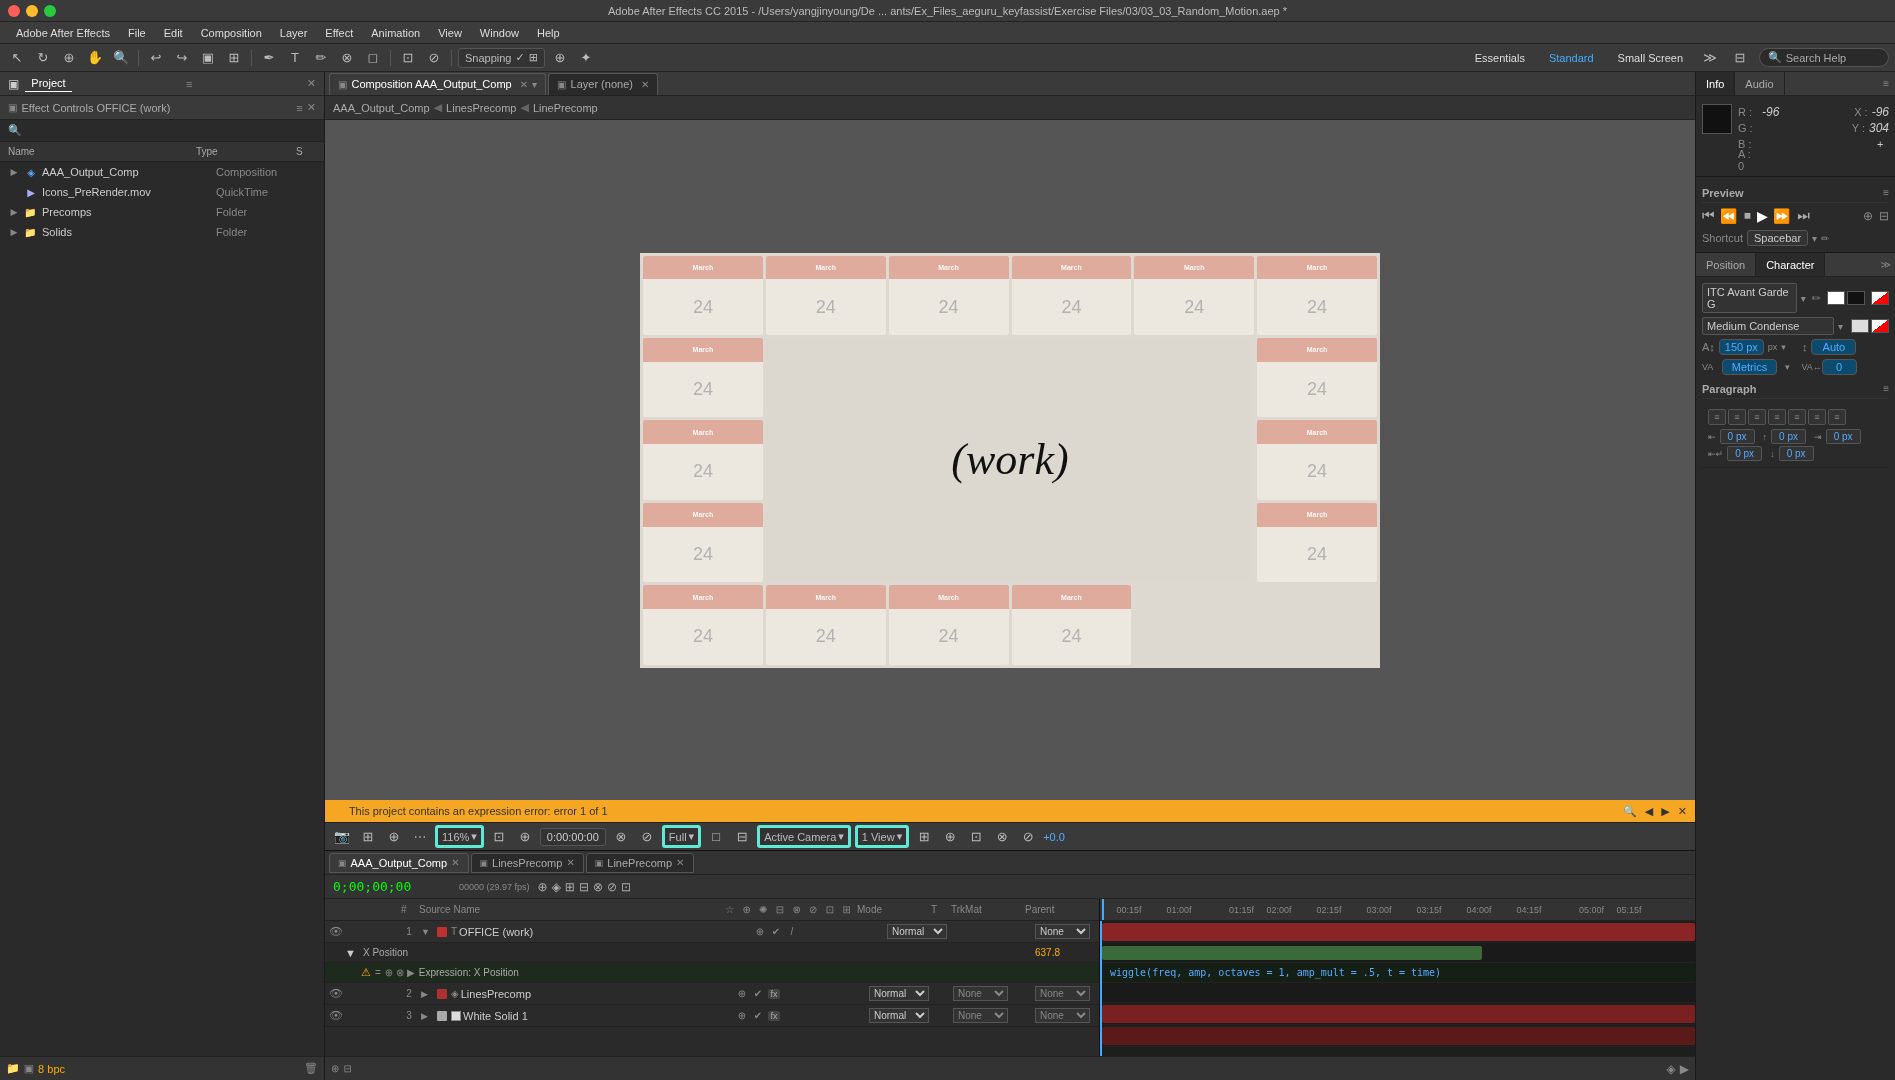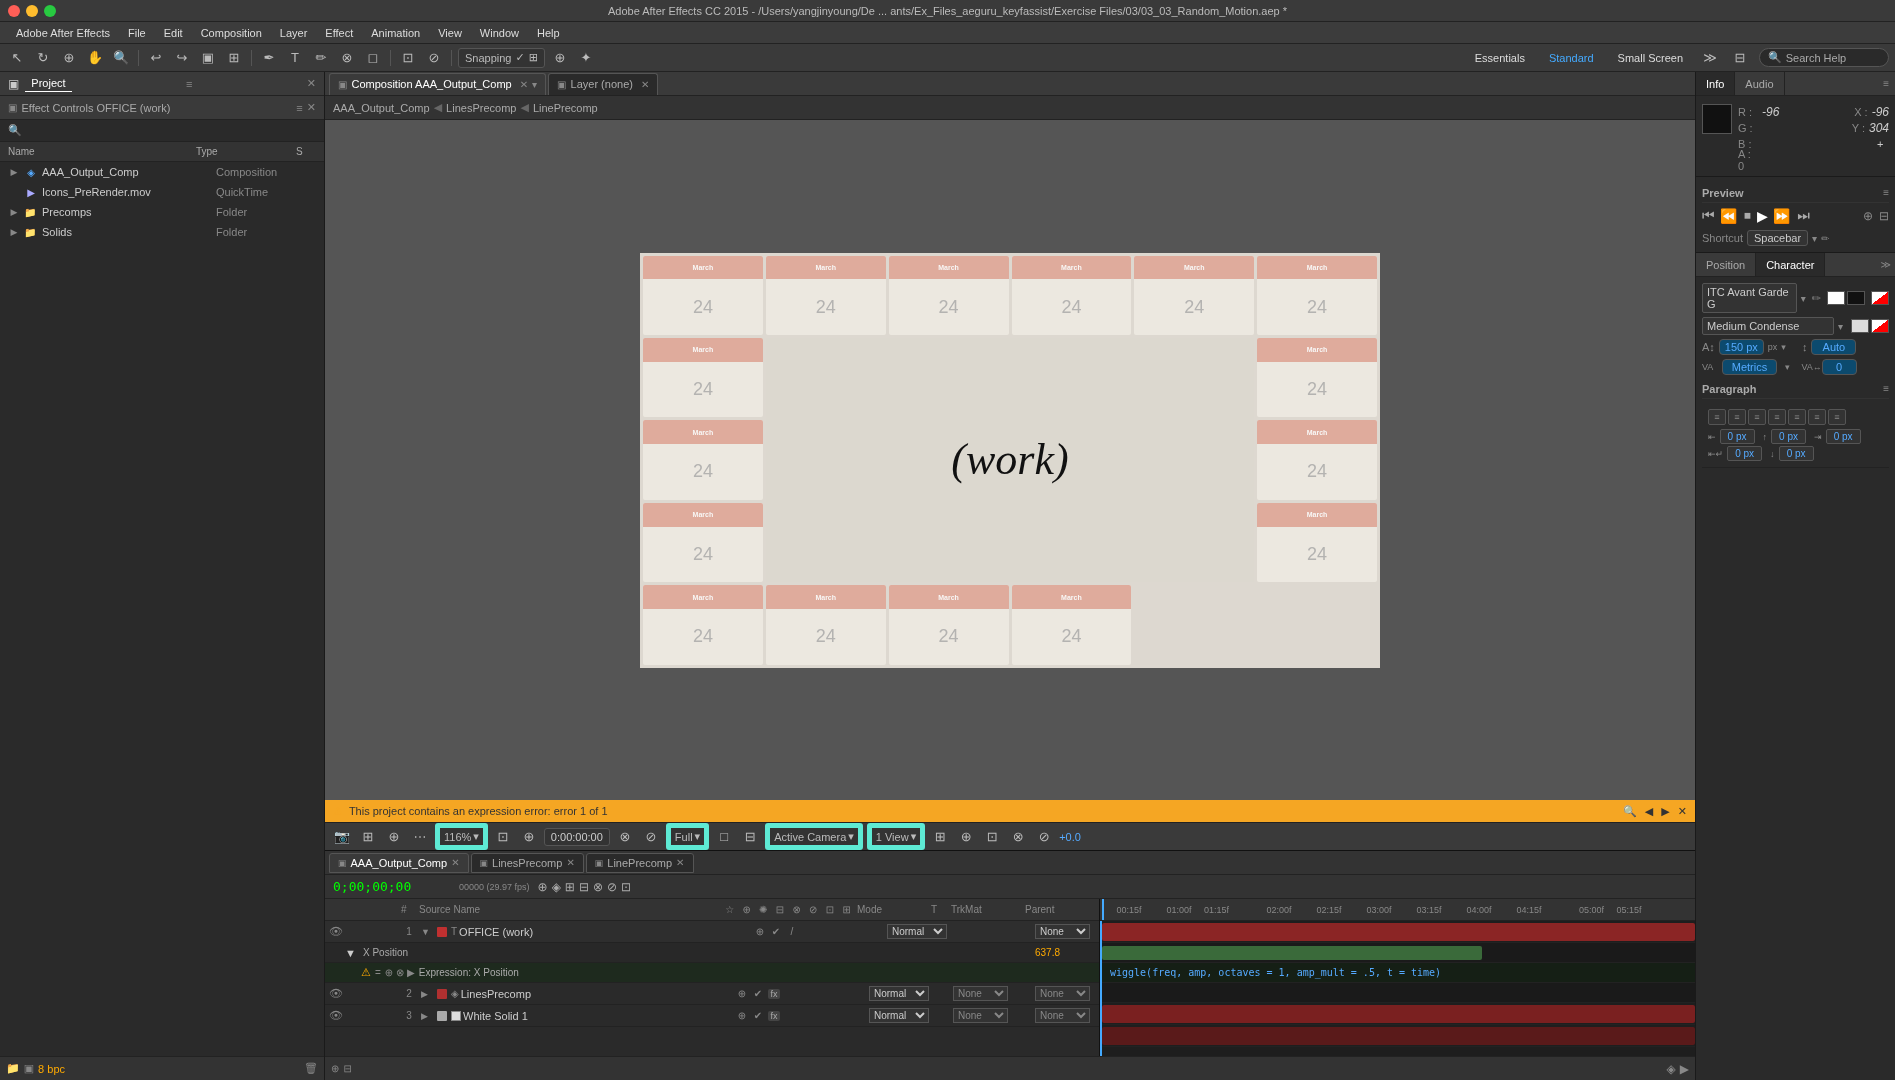--- a/index.html
+++ b/index.html
@@ -351,21 +351,21 @@
       align-items: center;
       padding: 0 6px;
       gap: 4px;
       border-top: 1px solid #222;
     }
     .viewer-dropdown {
       display: flex;
       align-items: center;
       gap: 2px;
       background: #333;
-      border: 5px solid #5eead4;
+      border: 3px solid #5eead4;
       border-radius: 3px;
       padding: 2px 4px;
       font-size: 11px;
       color: #bbb;
       cursor: pointer;
     }
 
     
     #right-panel {
       width: 200px;
@@ -1242,21 +1242,21 @@
         </div>
 
         <div class="tl-tracks">
 
           <div class="tl-ruler" style="position:relative;">
 
             <div style="position:absolute;left:2px;top:0;width:2px;height:100%;background:#4af;z-index:10;"></div>
             <div style="display:flex;align-items:flex-end;width:100%;padding:0 4px;gap:0;">
               <div style="width:50px;font-size:9px;color:#888;text-align:center;">00:15f</div>
               <div style="width:50px;font-size:9px;color:#888;text-align:center;">01:00f</div>
-              <div style="width:50px;font-size:9px;color:#888;text-align:left;">01:15f</div>
+              <div style="width:50px;font-size:9px;color:#888;text-align:right;">01:15f</div>
               <div style="width:50px;font-size:9px;color:#888;text-align:center;">02:00f</div>
               <div style="width:50px;font-size:9px;color:#888;text-align:center;">02:15f</div>
               <div style="width:50px;font-size:9px;color:#888;text-align:center;">03:00f</div>
               <div style="width:50px;font-size:9px;color:#888;text-align:center;">03:15f</div>
               <div style="width:50px;font-size:9px;color:#888;text-align:center;">04:00f</div>
               <div style="width:50px;font-size:9px;color:#888;text-align:center;">04:15f</div>
               <div style="width:50px;font-size:9px;color:#888;text-align:right;">05:00f</div>
               <div style="width:50px;font-size:9px;color:#888;text-align:center;">05:15f</div>
             </div>
           </div>

